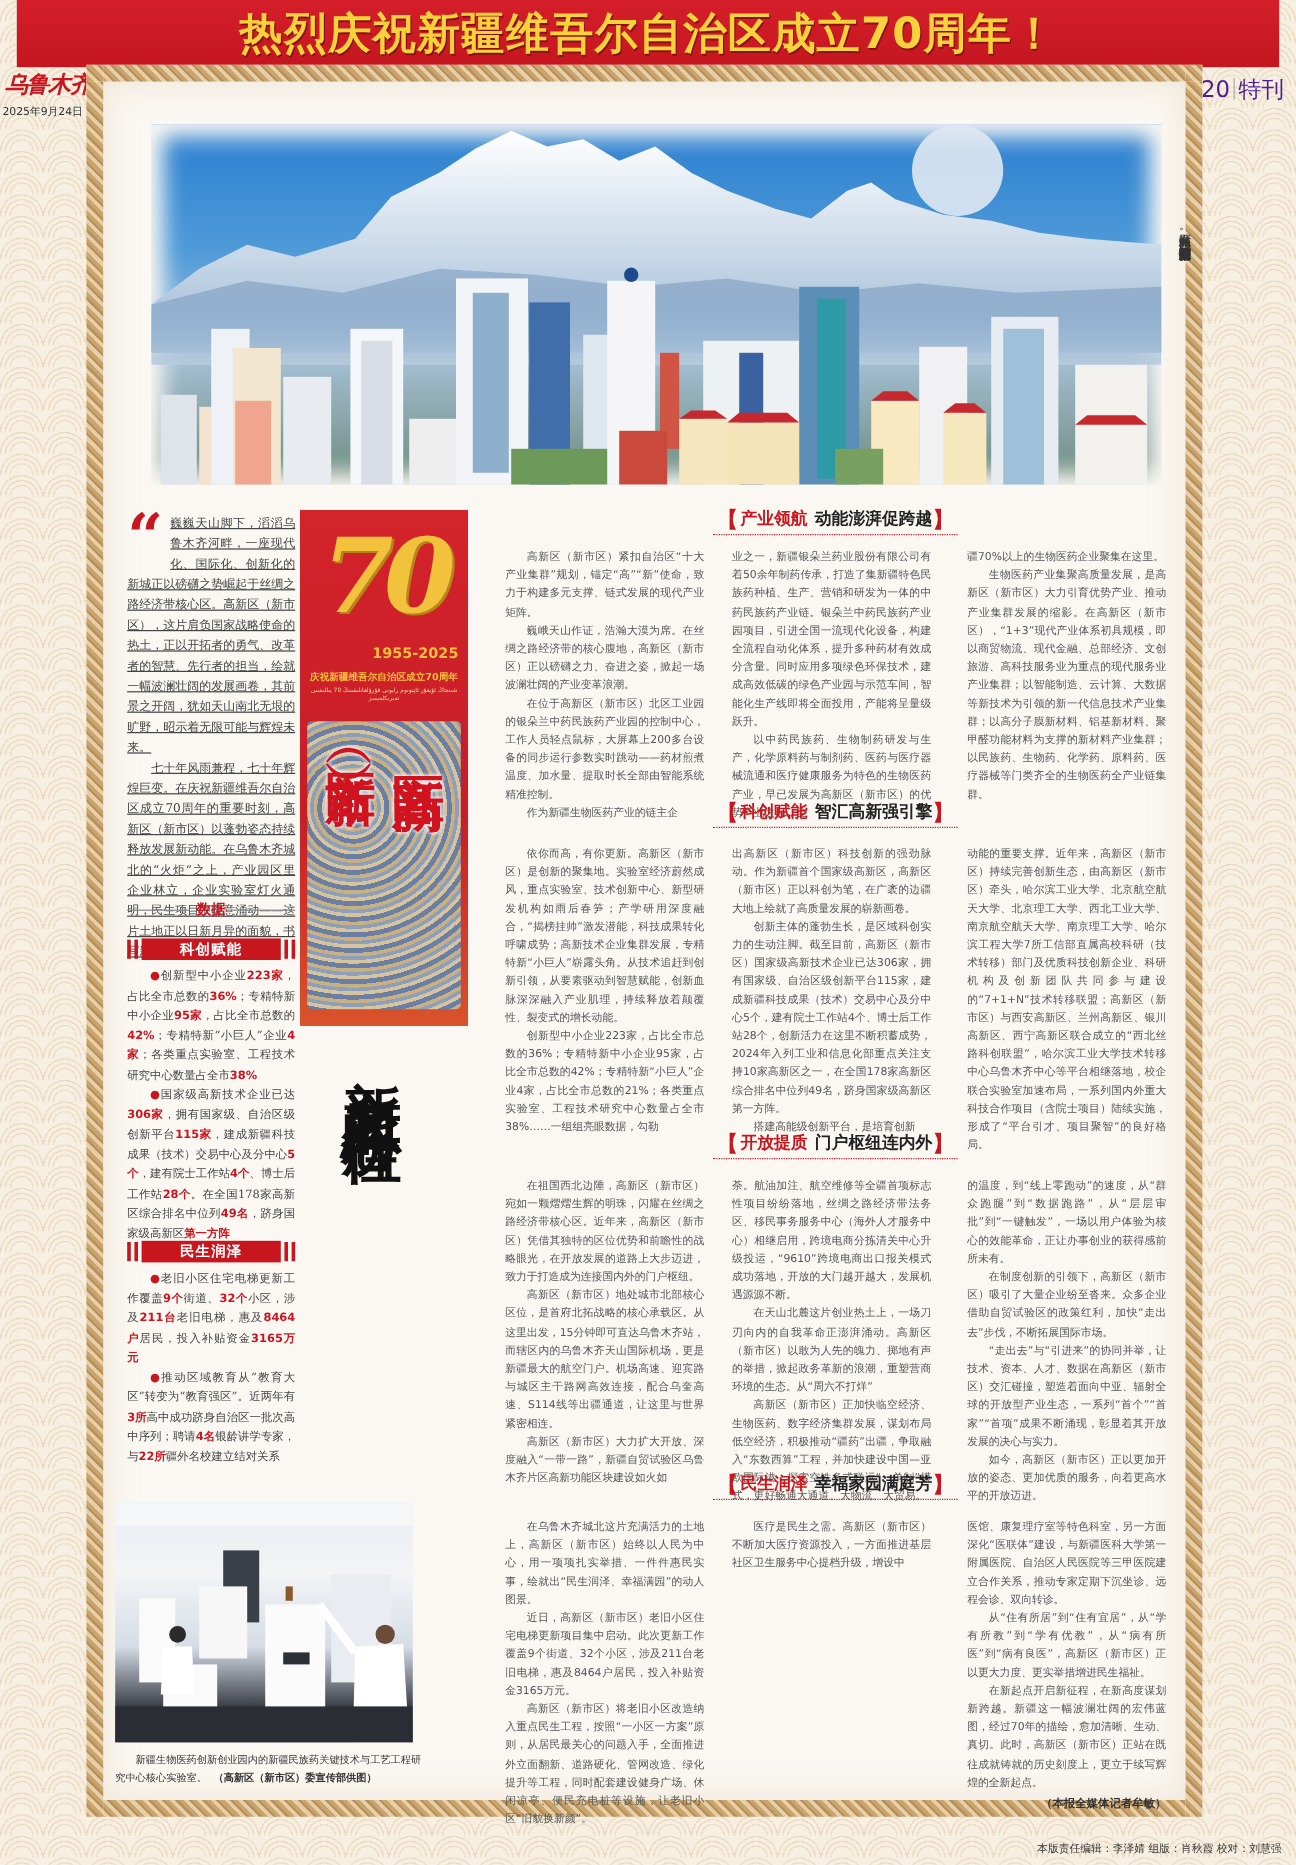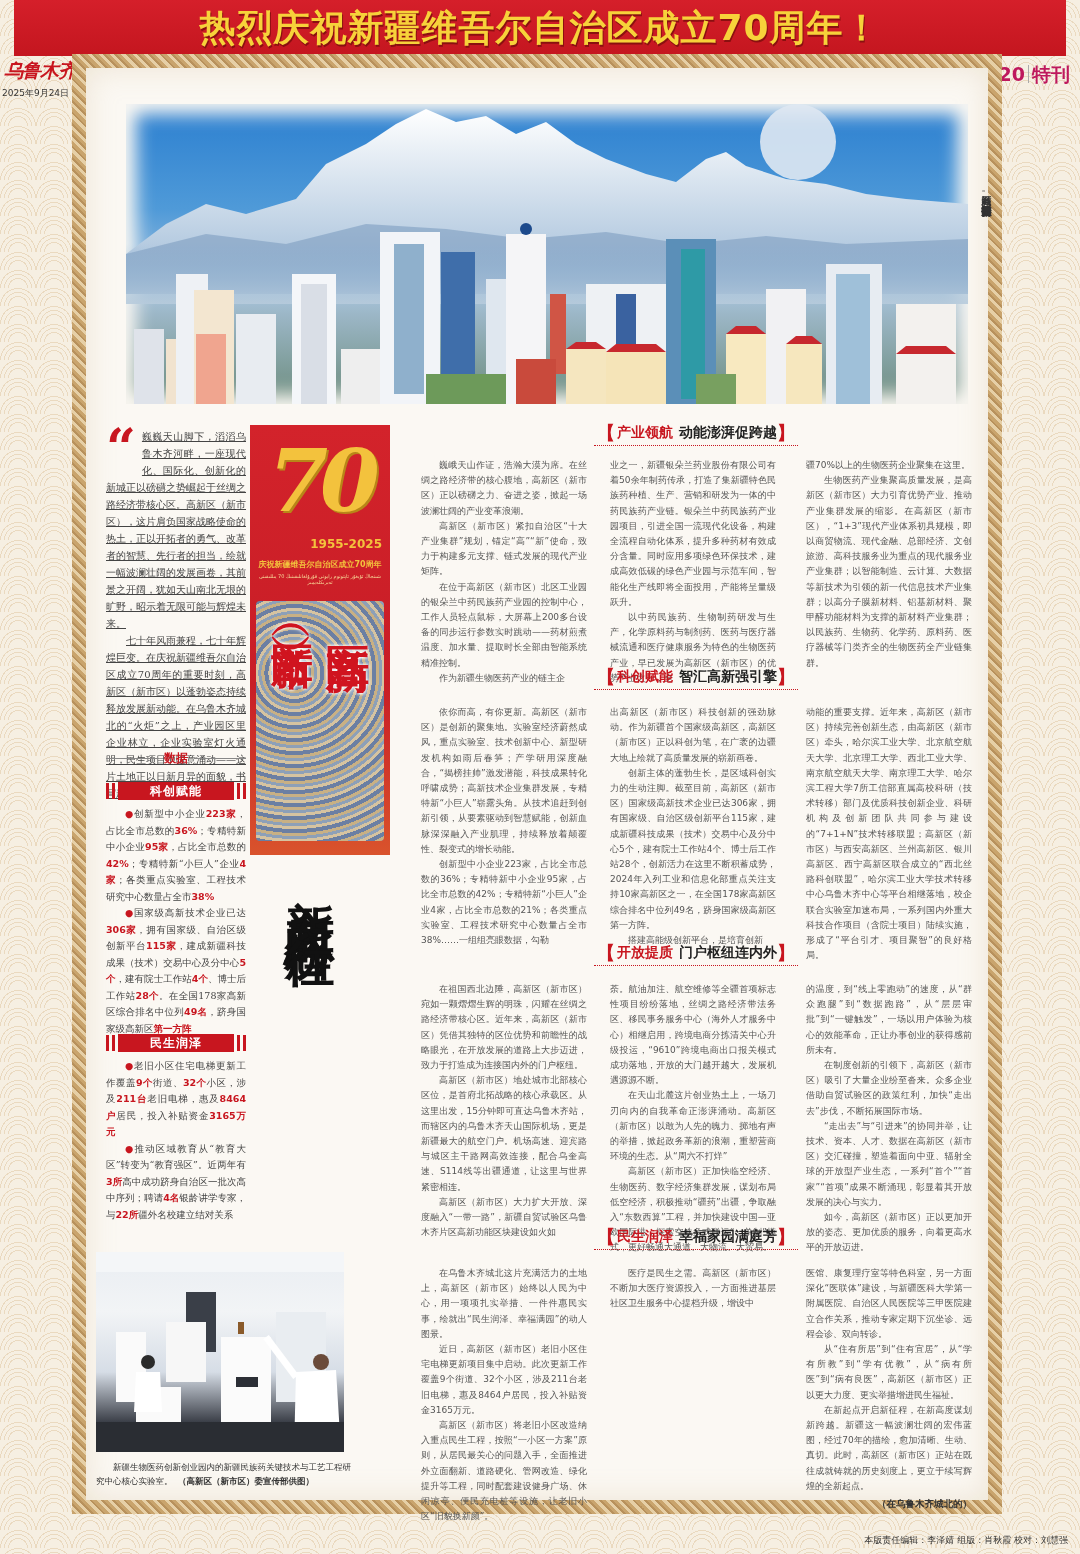--- a/index.html
+++ b/index.html
@@ -23,21 +23,21 @@
     font-family: "DejaVu Sans", sans-serif; font-weight: bold;
     font-size: 36px; color: #f7d23a; letter-spacing: 1px;
     text-shadow: 1px 2px 0 #8a1010;
   }
   .masthead-logo {
     position: absolute; left: 4px; top: 58px; font-family: "DejaVu Serif", serif;
     font-style: italic; font-weight: bold; color: #c8161f; font-size: 19px; letter-spacing: -1px;
   }
   .masthead-date { position: absolute; left: 2px; top: 87px; font-size: 9px; color: #333; }
   .page-num {
-    position: absolute; right: 10px; top: 62px; font-size: 19px; color: #be185d; font-weight: bold; text-align: center;
+    position: absolute; right: 10px; top: 62px; font-size: 19px; color: #4c1d95; font-weight: normal; text-align: center;
   }
   .page-num .sep { display:inline-block; width:1px; height:18px; background:#aaa; margin:0 3px; vertical-align:-2px;}
 
   
   .paper {
     position: absolute; left: 72px; top: 54px; width: 930px; height: 1460px;
     background: #fbf8f3;
     border: 14px solid #d6b586;
     border-image: repeating-linear-gradient(45deg, #c9a46d 0 3px, #e6cfa6 3px 6px, #b8915c 6px 8px) 14;
     box-shadow: inset 0 0 30px rgba(200,170,120,.25);
@@ -309,22 +309,22 @@
   <span>新疆生物医药创新创业园内的新疆民族药关键技术与工艺工程研究中心核心实验室。</span>&nbsp;&nbsp;<b>（高新区（新市区）委宣传部供图）</b>
 </div>
 
 <div class="sec-title" style="top:420px;">
   <span class="br">【</span>
   <span class="k">产业领航</span>
   <span class="t">动能澎湃促跨越</span>
   <span class="br">】</span>
 </div>
 <div class="col-text" style="left:421px; top:458px;">
+  <p>高新区（新市区）紧扣自治区“十大产业集群”规划，锚定“高”“新”使命，致力于构建多元支撑、链式发展的现代产业矩阵。</p>
   <p>巍峨天山作证，浩瀚大漠为席。在丝绸之路经济带的核心腹地，高新区（新市区）正以磅礴之力、奋进之姿，掀起一场波澜壮阔的产业变革浪潮。</p>
-  <p>高新区（新市区）紧扣自治区“十大产业集群”规划，锚定“高”“新”使命，致力于构建多元支撑、链式发展的现代产业矩阵。</p>
   <p>在位于高新区（新市区）北区工业园的银朵兰中药民族药产业园的控制中心，工作人员轻点鼠标，大屏幕上200多台设备的同步运行参数实时跳动——药材煎煮温度、加水量、提取时长全部由智能系统精准控制。</p>
   <p>作为新疆生物医药产业的链主企</p>
 </div>
 <div class="col-text" style="left:610px; top:458px;">
   <p class="cont">业之一，新疆银朵兰药业股份有限公司有着50余年制药传承，打造了集新疆特色民族药种植、生产、营销和研发为一体的中药民族药产业链。银朵兰中药民族药产业园项目，引进全国一流现代化设备，构建全流程自动化体系，提升多种药材有效成分含量。同时应用多项绿色环保技术，建成高效低碳的绿色产业园与示范车间，智能化生产线即将全面投用，产能将呈量级跃升。</p>
   <p>以中药民族药、生物制药研发与生产，化学原料药与制剂药、医药与医疗器械流通和医疗健康服务为特色的生物医药产业，早已发展为高新区（新市区）的优势产业之一，全</p>
 </div>
 <div class="col-text" style="left:806px; top:458px;">
   <p class="cont">疆70%以上的生物医药企业聚集在这里。</p>
   <p>生物医药产业集聚高质量发展，是高新区（新市区）大力引育优势产业、推动产业集群发展的缩影。在高新区（新市区），“1+3”现代产业体系初具规模，即以商贸物流、现代金融、总部经济、文创旅游、高科技服务业为重点的现代服务业产业集群；以智能制造、云计算、大数据等新技术为引领的新一代信息技术产业集群；以高分子膜新材料、铝基新材料、聚甲醛功能材料为支撑的新材料产业集群；以民族药、生物药、化学药、原料药、医疗器械等门类齐全的生物医药全产业链集群。</p>
@@ -383,16 +383,16 @@
   <p>近日，高新区（新市区）老旧小区住宅电梯更新项目集中启动。此次更新工作覆盖9个街道、32个小区，涉及211台老旧电梯，惠及8464户居民，投入补贴资金3165万元。</p>
   <p>高新区（新市区）将老旧小区改造纳入重点民生工程，按照“一小区一方案”原则，从居民最关心的问题入手，全面推进外立面翻新、道路硬化、管网改造、绿化提升等工程，同时配套建设健身广场、休闲凉亭、便民充电桩等设施，让老旧小区“旧貌换新颜”。</p>
 </div>
 <div class="col-text" style="left:610px; top:1266px;">
   <p>医疗是民生之需。高新区（新市区）不断加大医疗资源投入，一方面推进基层社区卫生服务中心提档升级，增设中</p>
 </div>
 <div class="col-text" style="left:806px; top:1266px;">
   <p class="cont">医馆、康复理疗室等特色科室，另一方面深化“医联体”建设，与新疆医科大学第一附属医院、自治区人民医院等三甲医院建立合作关系，推动专家定期下沉坐诊、远程会诊、双向转诊。</p>
   <p>从“住有所居”到“住有宜居”，从“学有所教”到“学有优教”，从“病有所医”到“病有良医”，高新区（新市区）正以更大力度、更实举措增进民生福祉。</p>
   <p>在新起点开启新征程，在新高度谋划新跨越。新疆这一幅波澜壮阔的宏伟蓝图，经过70年的描绘，愈加清晰、生动、真切。此时，高新区（新市区）正站在既往成就铸就的历史刻度上，更立于续写辉煌的全新起点。</p>
-  <div class="byline">（在乌鲁木齐城北的）</div>
+  <div class="byline">（本报全媒体记者牟敏）</div>
 </div>
 
 <div class="footer-credit">本版责任编辑：李泽婧  组版：肖秋霞  校对：刘慧强</div>
 
 </body></html>

